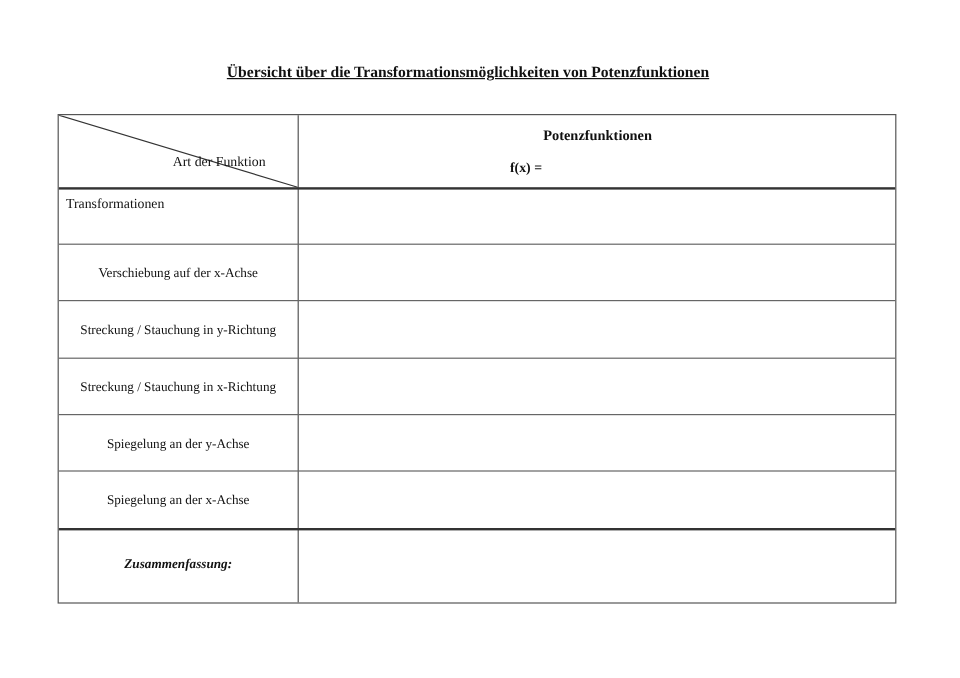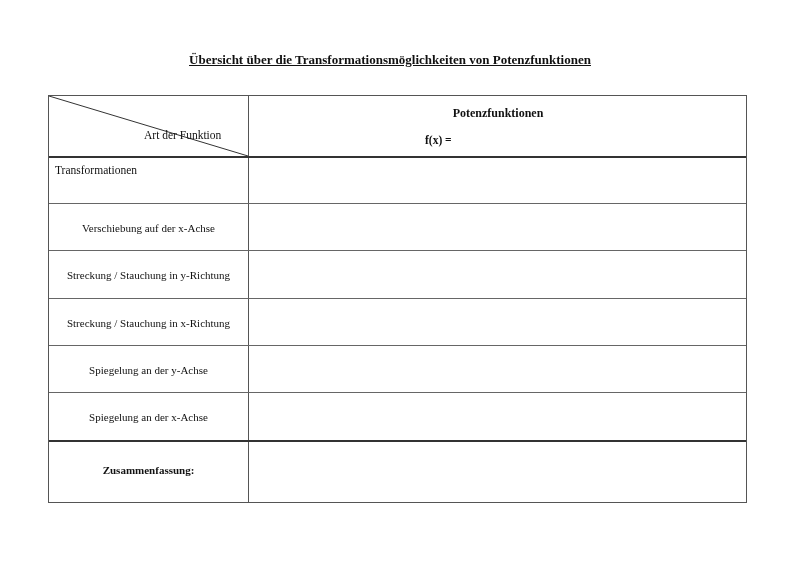--- a/index.html
+++ b/index.html
@@ -56,15 +56,15 @@
 
   <div class="cell-label" style="top:221px;">Streckung / Stauchung in x-Richtung</div>
   <div class="answer" style="top:203px;height:46px;"></div>
 
   <div class="cell-label" style="top:268px;">Spiegelung an der y-Achse</div>
   <div class="answer" style="top:250px;height:46px;"></div>
 
   <div class="cell-label" style="top:315px;">Spiegelung an der x-Achse</div>
   <div class="answer" style="top:297px;height:47px;"></div>
 
-  <div class="cell-label summary" style="top:368px;">Zusammenfassung:</div>
+  <div class="cell-label summary" style="top:368px;font-style:italic;">Zusammenfassung:</div>
   <div class="answer" style="top:346px;height:60px;"></div>
 </div>
 
 </body></html>

